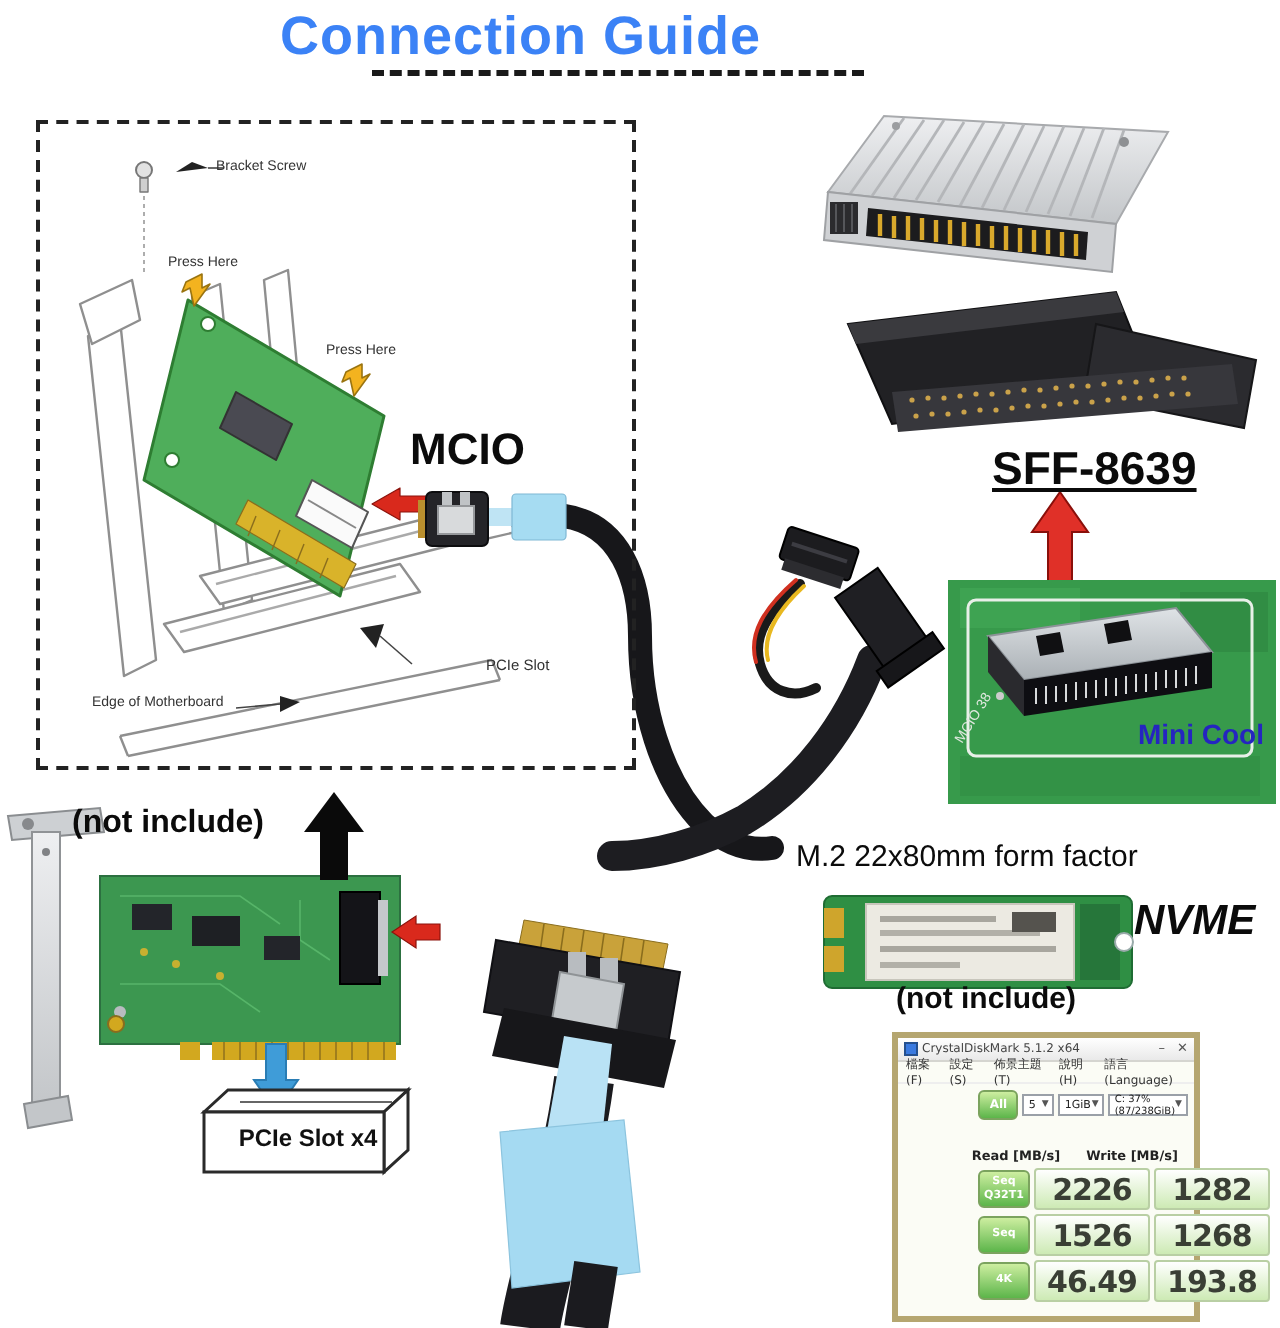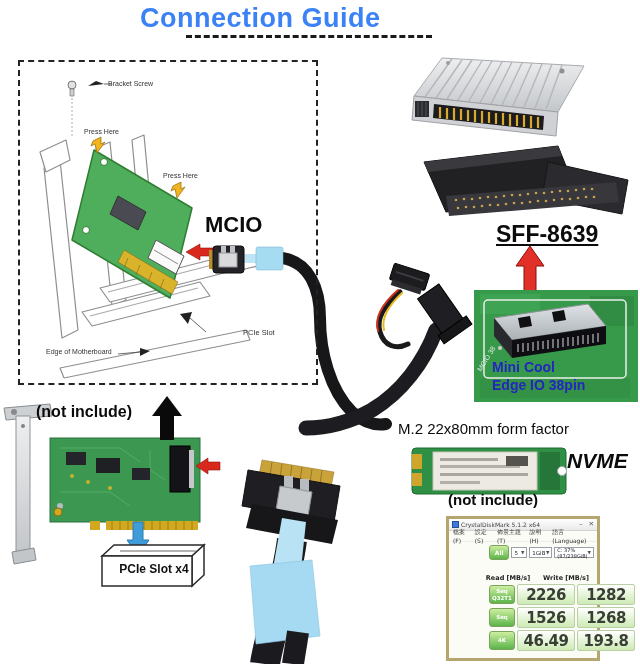--- a/index.html
+++ b/index.html
@@ -6,21 +6,21 @@
   .canvas{position:relative;width:640px;height:664px;background:#fff;overflow:hidden;
           font-family:"Liberation Sans","DejaVu Sans",sans-serif;color:#111;}
   .abs{position:absolute;}
   .title{left:140px;top:3px;width:360px;text-align:left;font-size:27px;font-weight:bold;letter-spacing:.5px;color:#3b82f6;}
   .title-underline{left:186px;top:35px;width:246px;height:0;border-top:3px dashed #1a1a1a;}
   .dashed-box{left:18px;top:60px;width:300px;height:325px;border:2px dashed #222;box-sizing:border-box;}
   .tiny{font-size:7px;color:#333;}
   .artwork{left:0;top:0;width:640px;height:664px;}
   .mcio-label{left:205px;top:212px;font-size:22px;font-weight:bold;color:#0b0b0b;}
   .sff-label{left:496px;top:221px;font-size:23px;font-weight:bold;color:#0b0b0b;text-decoration:underline;}
-  .minicool{left:492px;top:359px;width:140px;text-align:left;line-height:1.25;
+  .minicool{left:492px;top:359px;width:140px;text-align:right;line-height:1.25;
             font-size:14px;font-weight:bold;color:#2525c0;}
   .notinc1{left:36px;top:403px;font-size:16px;font-weight:bold;color:#0b0b0b;}
   .notinc2{left:448px;top:491px;font-size:15px;font-weight:bold;color:#0b0b0b;}
   .slotbox-label{left:102px;top:562px;width:104px;text-align:center;font-size:12px;font-weight:bold;color:#111;}
   .m2form{left:398px;top:420px;font-size:15px;font-weight:normal;color:#0b0b0b;}
   .nvme{left:567px;top:449px;font-size:21px;font-weight:bold;color:#0b0b0b;font-style:italic;}
 
   
   .cdm{left:446px;top:516px;width:154px;height:145px;border:3px solid #b5a670;background:#fbfcf5;
        box-sizing:border-box;font-family:"DejaVu Sans","Liberation Sans",sans-serif;}
@@ -381,21 +381,20 @@
   <div class="abs tiny" style="left:84px;top:128px;">Press Here</div>
   <div class="abs tiny" style="left:163px;top:172px;">Press Here</div>
   <div class="abs tiny" style="left:208px;top:328px;font-size:7.5px;padding-left:35px;">PCIe Slot</div>
   <div class="abs tiny" style="left:46px;top:348px;">Edge of Motherboard</div>
 
   <div class="abs mcio-label">MCIO</div>
   <div class="abs sff-label">SFF-8639</div>
 
   <div class="abs minicool">
     <div>Mini Cool</div>
-    <div>Edge IO 38pin</div>
   </div>
 
   <div class="abs notinc1">(not include)</div>
   <div class="abs slotbox-label">PCIe Slot x4</div>
 
   <div class="abs m2form">M.2 22x80mm form factor</div>
   <div class="abs nvme">NVME</div>
   <div class="abs notinc2">(not include)</div>
 
   <div class="abs cdm">

